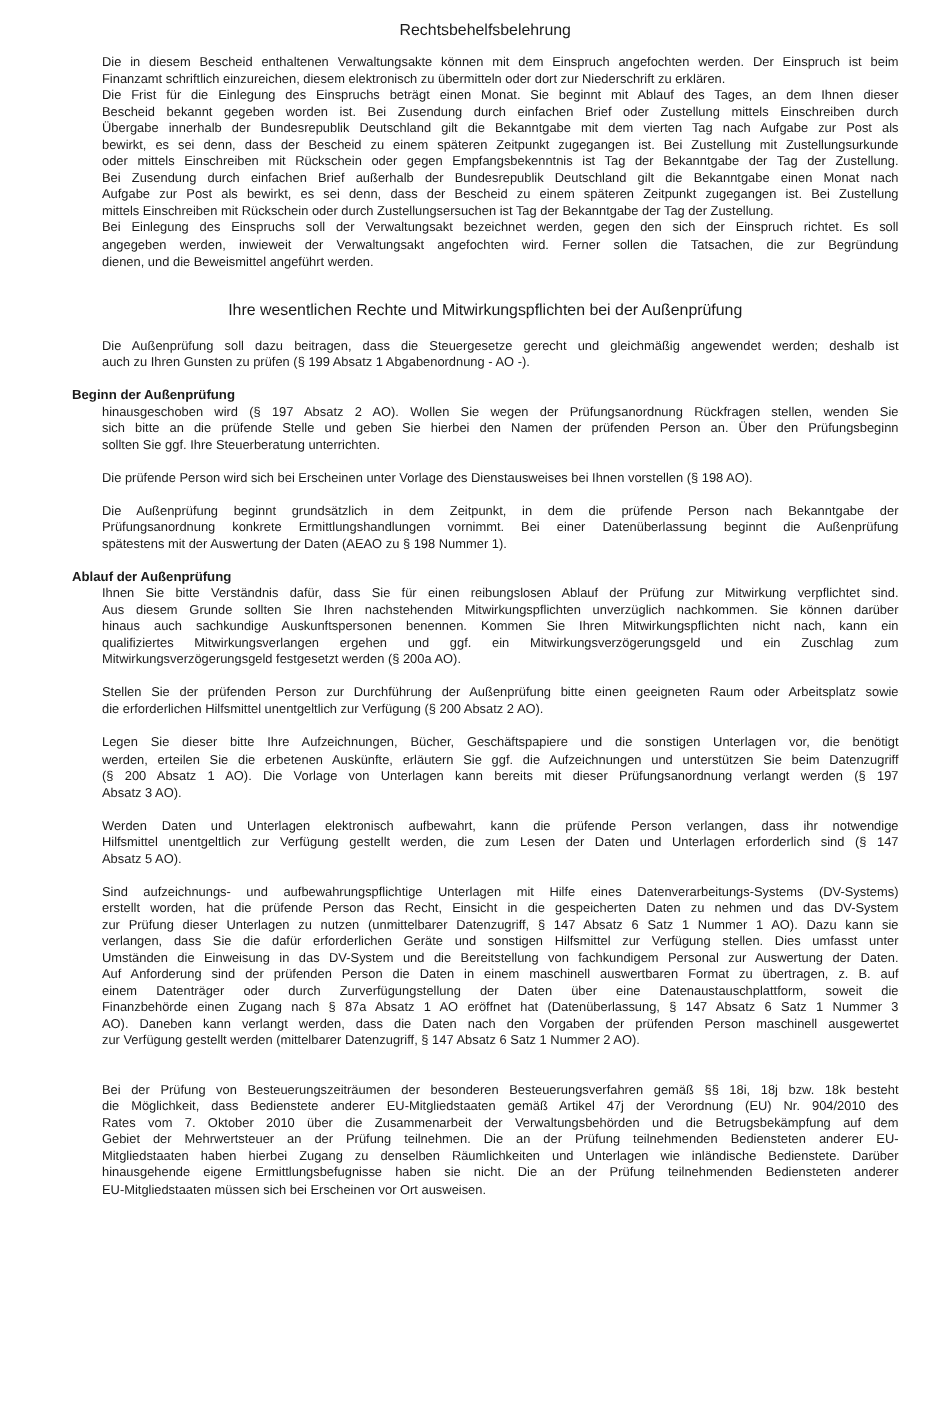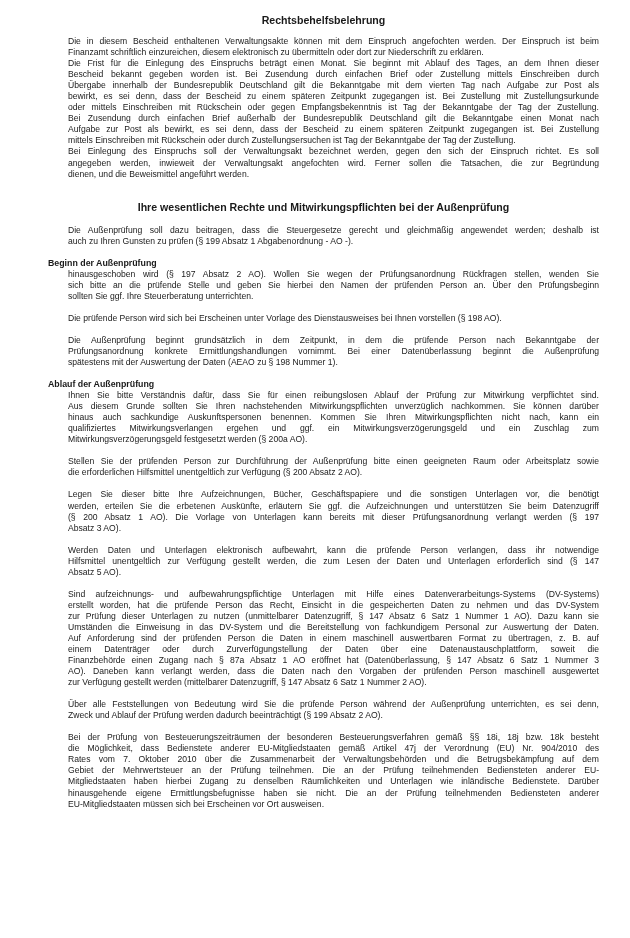--- a/index.html
+++ b/index.html
@@ -3,21 +3,21 @@
 <meta charset="utf-8">
 <style>
   html, body { margin: 0; padding: 0; background: #ffffff; }
   body { width: 630px; height: 938px; overflow: hidden; position: relative; }
   .page {
     position: absolute; left: 48px; top: 0; width: 551px;
     font-family: "Liberation Sans", sans-serif;
     font-size: 8.6px; line-height: 11.05px; color: #1a1a1a;
   }
   .title {
-    font-weight: bold; font-size: 10.6px; text-align: center;
+    font-weight: normal; font-size: 10.6px; text-align: center;
     margin: 0; padding: 0; line-height: 13px;
   }
   #t1 { margin-top: 14px; margin-bottom: 9px; }
   #t2 { margin-top: 21px; margin-bottom: 11px; }
   .gap { height: 11px; }
   .sub { font-weight: bold; font-size: 8.8px; margin: 0; }
   .line { display: block; text-align: justify; text-align-last: justify; padding-left: 20px; }
   .line.end { text-align-last: left; }
 </style>
 </head>
@@ -90,32 +90,29 @@
   <div id="a4">
       <span class="line">Werden Daten und Unterlagen elektronisch aufbewahrt, kann die prüfende Person verlangen, dass ihr notwendige</span>
       <span class="line">Hilfsmittel unentgeltlich zur Verfügung gestellt werden, die zum Lesen der Daten und Unterlagen erforderlich sind (§ 147</span>
       <span class="line end">Absatz 5 AO).</span>
     </div>
   <div class="gap"></div>
   <div id="a5">
       <span class="line">Sind aufzeichnungs- und aufbewahrungspflichtige Unterlagen mit Hilfe eines Datenverarbeitungs-Systems (DV-Systems)</span>
       <span class="line">erstellt worden, hat die prüfende Person das Recht, Einsicht in die gespeicherten Daten zu nehmen und das DV-System</span>
       <span class="line">zur Prüfung dieser Unterlagen zu nutzen (unmittelbarer Datenzugriff, § 147 Absatz 6 Satz 1 Nummer 1 AO). Dazu kann sie</span>
+      <span class="line">verlangen, dass Sie die dafür erforderlichen Geräte und sonstigen Hilfsmittel zur Verfügung stellen. Dies umfasst unter</span>
       <span class="line">Umständen die Einweisung in das DV-System und die Bereitstellung von fachkundigem Personal zur Auswertung der Daten.</span>
       <span class="line">Auf Anforderung sind der prüfenden Person die Daten in einem maschinell auswertbaren Format zu übertragen, z. B. auf</span>
       <span class="line">einem Datenträger oder durch Zurverfügungstellung der Daten über eine Datenaustauschplattform, soweit die</span>
       <span class="line">Finanzbehörde einen Zugang nach § 87a Absatz 1 AO eröffnet hat (Datenüberlassung, § 147 Absatz 6 Satz 1 Nummer 3</span>
       <span class="line">AO). Daneben kann verlangt werden, dass die Daten nach den Vorgaben der prüfenden Person maschinell ausgewertet</span>
       <span class="line end">zur Verfügung gestellt werden (mittelbarer Datenzugriff, § 147 Absatz 6 Satz 1 Nummer 2 AO).</span>
     </div>
   <div class="gap"></div>
-  <div id="a6">
-      <span class="line">Über alle Feststellungen von Bedeutung wird Sie die prüfende Person während der Außenprüfung unterrichten, es sei denn,</span>
-      <span class="line end">Zweck und Ablauf der Prüfung werden dadurch beeinträchtigt (§ 199 Absatz 2 AO).</span>
-    </div>
   <div class="gap"></div>
   <div id="a7">
       <span class="line">Bei der Prüfung von Besteuerungszeiträumen der besonderen Besteuerungsverfahren gemäß §§ 18i, 18j bzw. 18k besteht</span>
       <span class="line">die Möglichkeit, dass Bedienstete anderer EU-Mitgliedstaaten gemäß Artikel 47j der Verordnung (EU) Nr. 904/2010 des</span>
       <span class="line">Rates vom 7. Oktober 2010 über die Zusammenarbeit der Verwaltungsbehörden und die Betrugsbekämpfung auf dem</span>
       <span class="line">Gebiet der Mehrwertsteuer an der Prüfung teilnehmen. Die an der Prüfung teilnehmenden Bediensteten anderer EU-</span>
       <span class="line">Mitgliedstaaten haben hierbei Zugang zu denselben Räumlichkeiten und Unterlagen wie inländische Bedienstete. Darüber</span>
       <span class="line">hinausgehende eigene Ermittlungsbefugnisse haben sie nicht. Die an der Prüfung teilnehmenden Bediensteten anderer</span>
       <span class="line end">EU-Mitgliedstaaten müssen sich bei Erscheinen vor Ort ausweisen.</span>
     </div>

